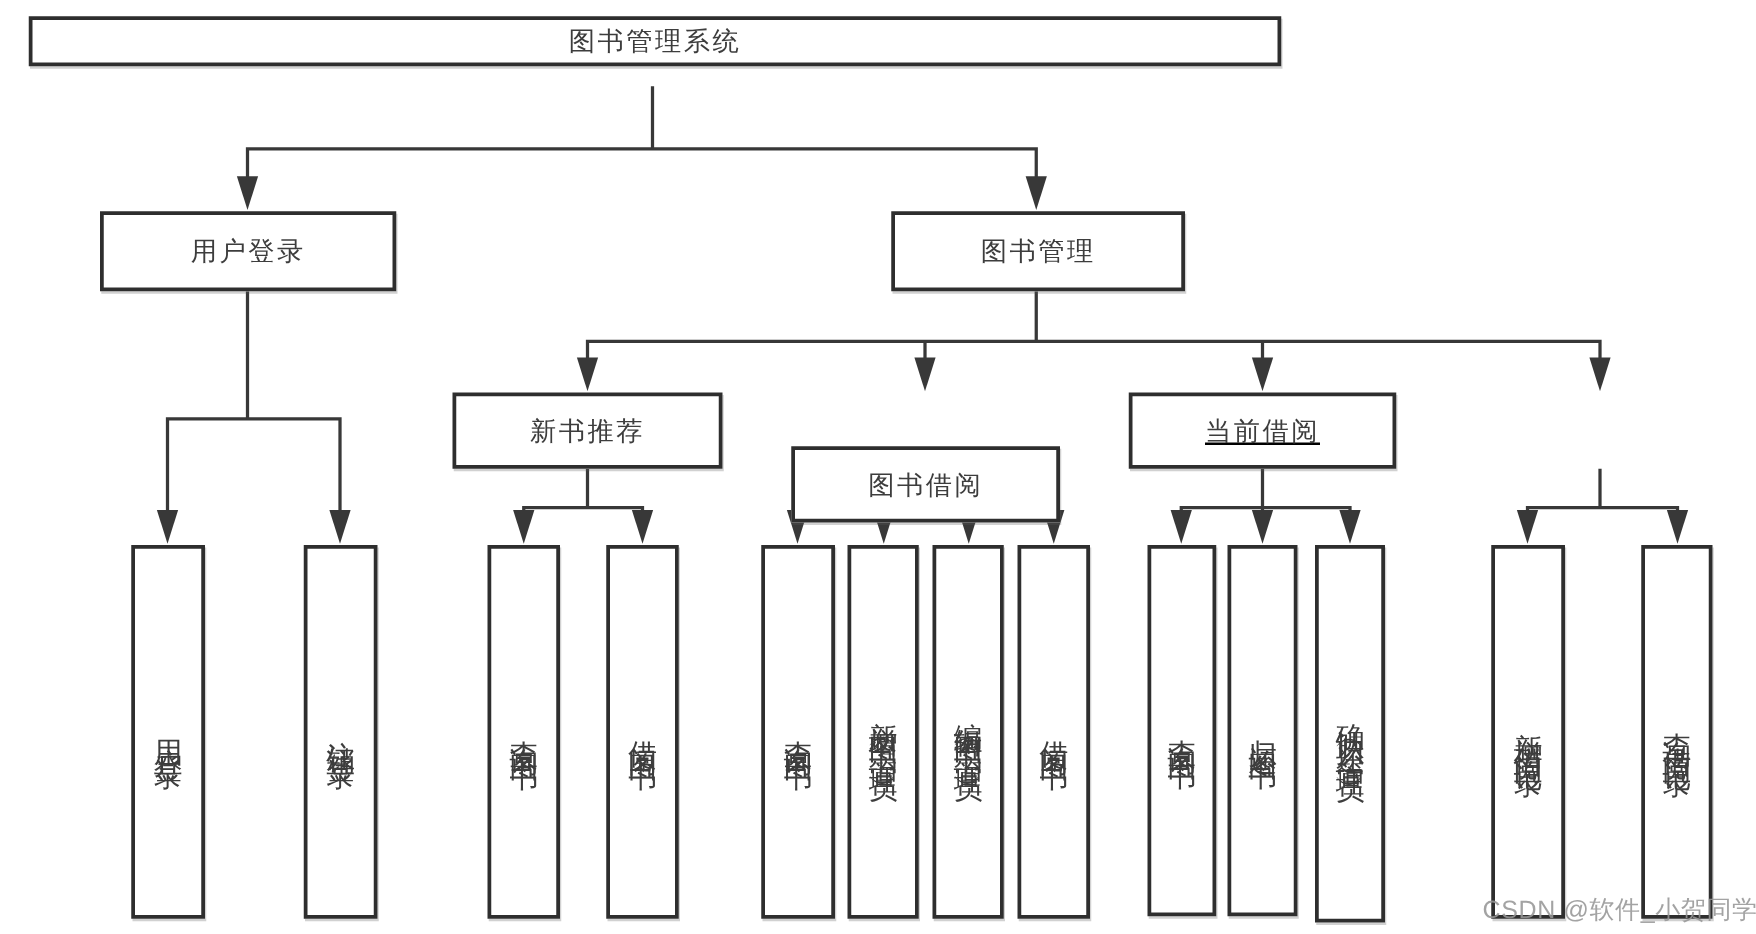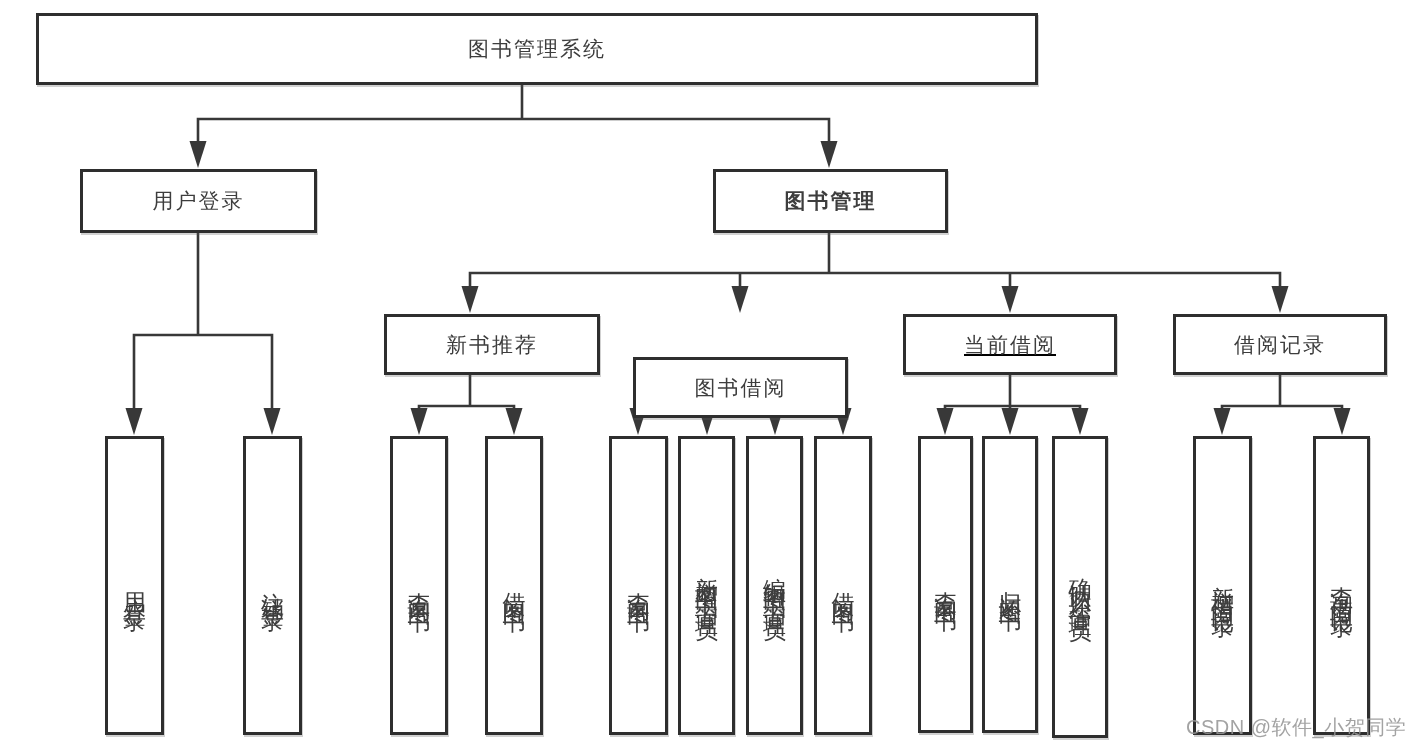--- a/index.html
+++ b/index.html
@@ -83,40 +83,37 @@
       <polygon points="698.5,408 715.5,408 707,435" fill="#383838"></polygon>
       <polygon points="766.5,408 783.5,408 775,435" fill="#383838"></polygon>
       <polygon points="834.5,408 851.5,408 843,435" fill="#383838"></polygon>
       <polygon points="936.5,408 953.5,408 945,435" fill="#383838"></polygon>
       <polygon points="1001.5,408 1018.5,408 1010,435" fill="#383838"></polygon>
       <polygon points="1071.5,408 1088.5,408 1080,435" fill="#383838"></polygon>
       <polygon points="1213.5,408 1230.5,408 1222,435" fill="#383838"></polygon>
       <polygon points="1333.5,408 1350.5,408 1342,435" fill="#383838"></polygon>
     </svg>
   <div id="node-layer">
-      <div class="node" style="left: 36px; top: 13px; width: 1002px; height: 72px;">
+      <div class="node" style="left: 23px; top: 13px; width: 1002px; height: 40px;">
         <span class="lbl">图书管理系统</span>
       </div>
       <div class="node" style="left: 80px; top: 169px; width: 237px; height: 64px;">
         <span class="lbl">用户登录</span>
       </div>
-      <div class="node" style="left: 713px; top: 169px; width: 235px; height: 64px; font-weight: bold;">
+      <div class="node" style="left: 713px; top: 169px; width: 235px; height: 64px;">
         <span class="lbl">图书管理</span>
       </div>
-      <div class="node" style="left: 362px; top: 314px; width: 216px; height: 61px; margin-left: 22px;">
+      <div class="node" style="left: 362px; top: 314px; width: 216px; height: 61px;">
         <span class="lbl">新书推荐</span>
       </div>
       <div class="node" style="left: 633px; top: 314px; width: 215px; height: 61px; margin-top: 43px;">
         <span class="lbl">图书借阅</span>
       </div>
       <div class="node" style="left: 903px; top: 314px; width: 214px; height: 61px; text-decoration: underline;">
         <span class="lbl">当前借阅</span>
-      </div>
-      <div class="node" style="left: 1173px; top: 314px; width: 214px; height: 61px;">
-        <span class="lbl">借阅记录</span>
       </div>
       <div class="node vertical" style="left: 105px; top: 436px; width: 59px; height: 299px;">
         <span class="lbl">用户登录</span>
       </div>
       <div class="node vertical" style="left: 243px; top: 436px; width: 59px; height: 299px;">
         <span class="lbl">注销登录</span>
       </div>
       <div class="node vertical" style="left: 390px; top: 436px; width: 58px; height: 299px;">
         <span class="lbl">查询图书</span>
       </div>

